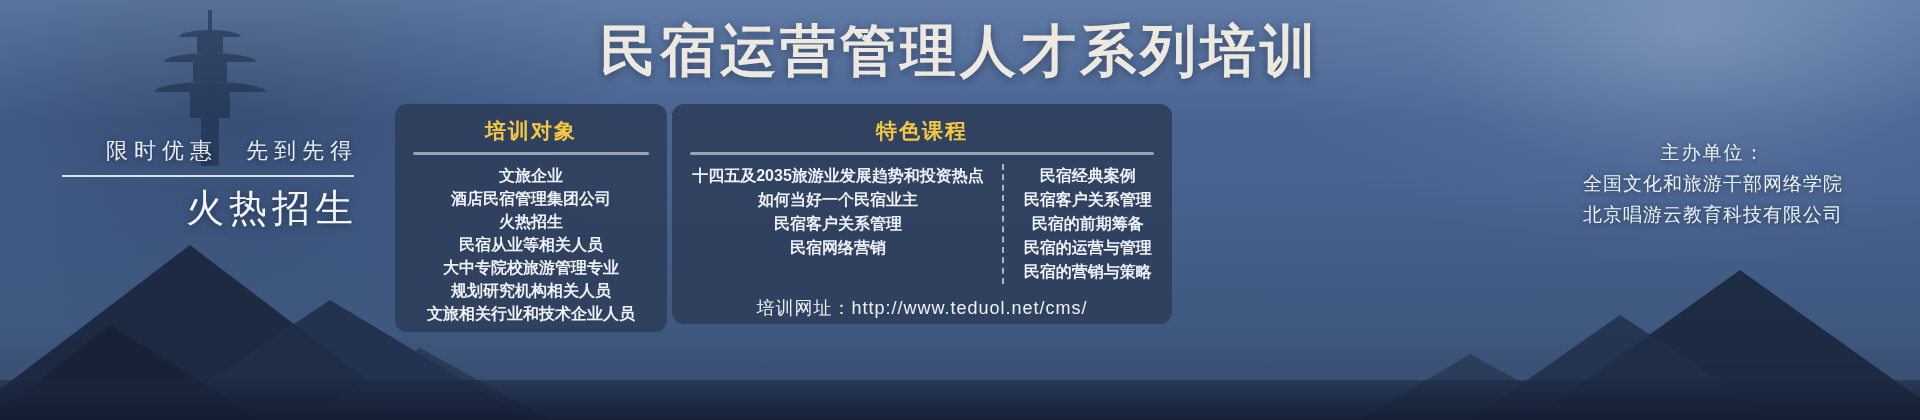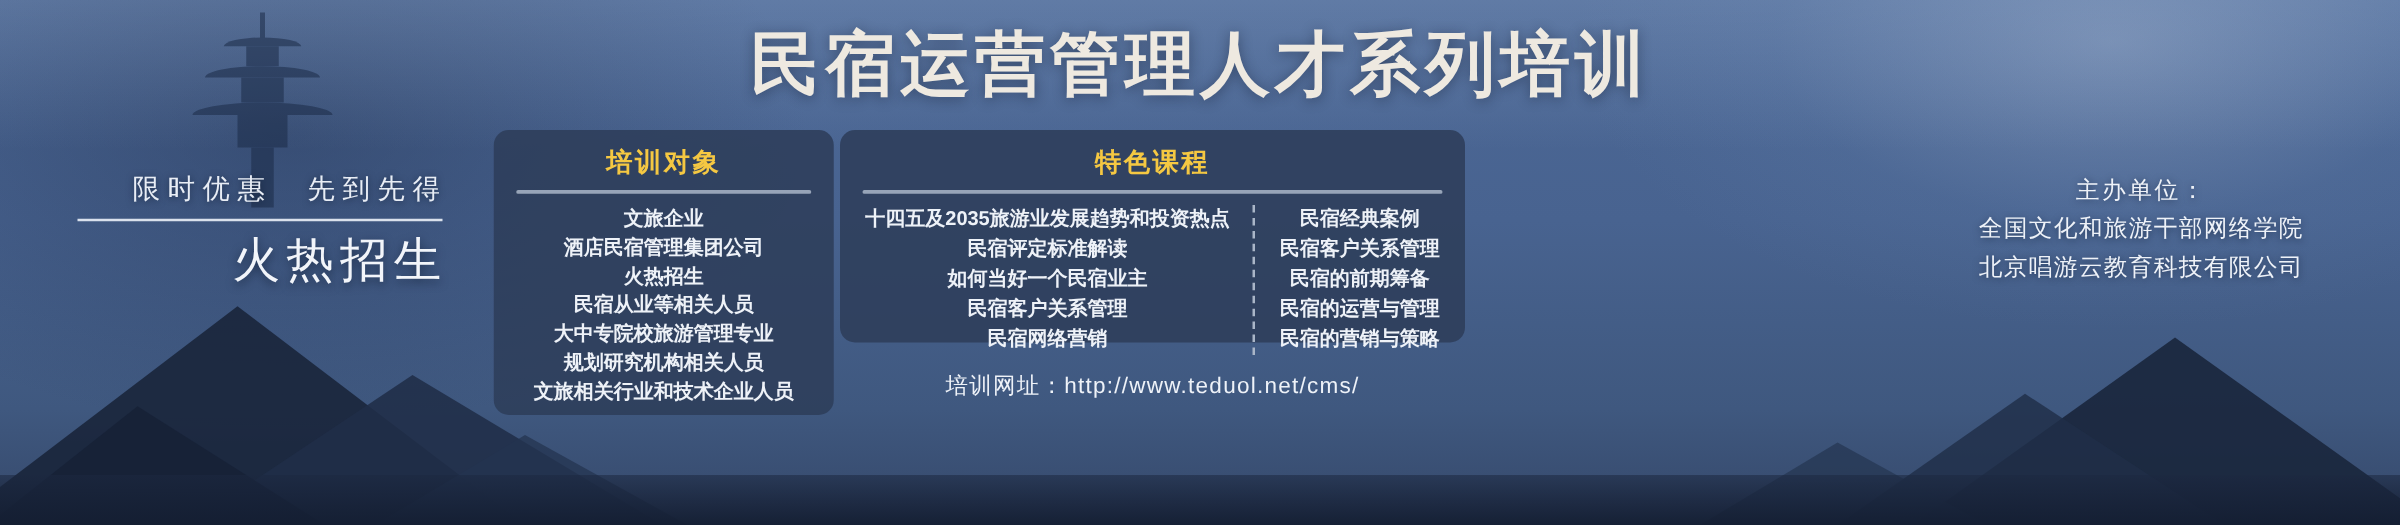--- a/index.html
+++ b/index.html
@@ -76,21 +76,21 @@
 
   
   .card {
     position:absolute; top:92px;
     background:rgba(46,61,90,.88);
     border-radius:12px;
     padding:10px 18px 12px 18px;
     margin-top:12px;
   }
   .card-1 { left:395px; width:272px; height:228px; }
-  .card-2 { left:672px; width:500px; height:170px; }
+  .card-2 { left:672px; width:500px; height:220px; }
 
   .card-title {
     text-align:center; color:#f5c842; font-weight:bold;
     font-size:21px; letter-spacing:2px; line-height:30px; padding-top:2px;
   }
   .card-rule { height:3px; background:#97a4b8; margin:6px 0 9px 0; border-radius:2px; }
 
   .list { text-align:center; }
   .list li {
     list-style:none; color:#eef2f8; font-size:16px; line-height:23px; white-space:nowrap;font-weight:bold;
@@ -165,21 +165,20 @@
       <li>文旅相关行业和技术企业人员</li>
     </ul>
   </div>
 
   <div class="card card-2">
     <div class="card-title">特色课程</div>
     <div class="card-rule"></div>
     <div class="cols">
       <ul class="list col-left">
         <li>十四五及2035旅游业发展趋势和投资热点</li>
-        <li>民宿评定标准解读</li>
         <li>如何当好一个民宿业主</li>
         <li>民宿客户关系管理</li>
         <li>民宿网络营销</li>
       </ul>
       <ul class="list col-right">
         <li>民宿经典案例</li>
         <li>民宿客户关系管理</li>
         <li>民宿的前期筹备</li>
         <li>民宿的运营与管理</li>
         <li>民宿的营销与策略</li>

